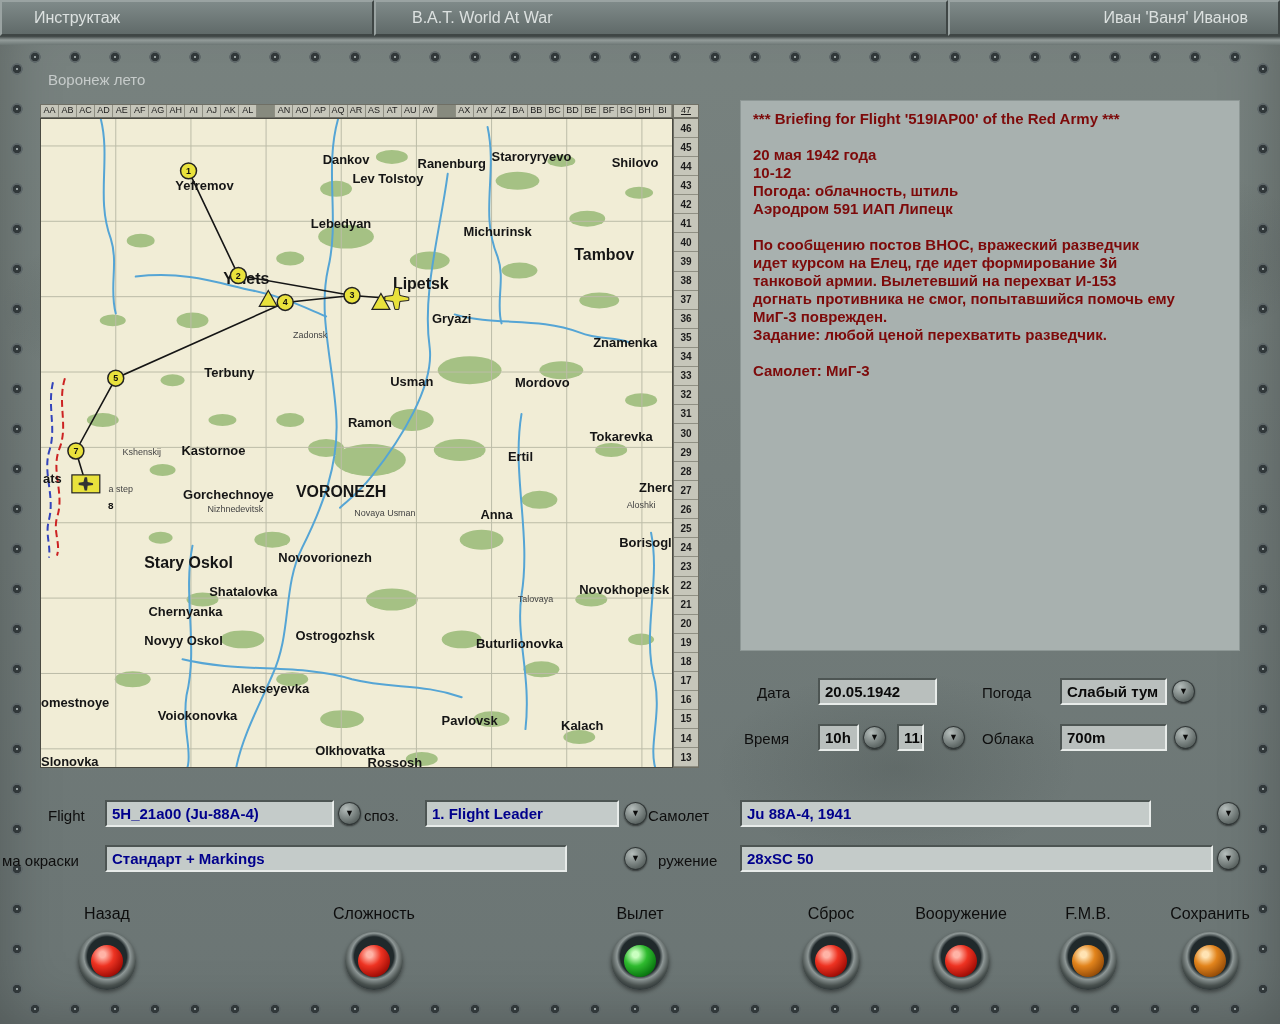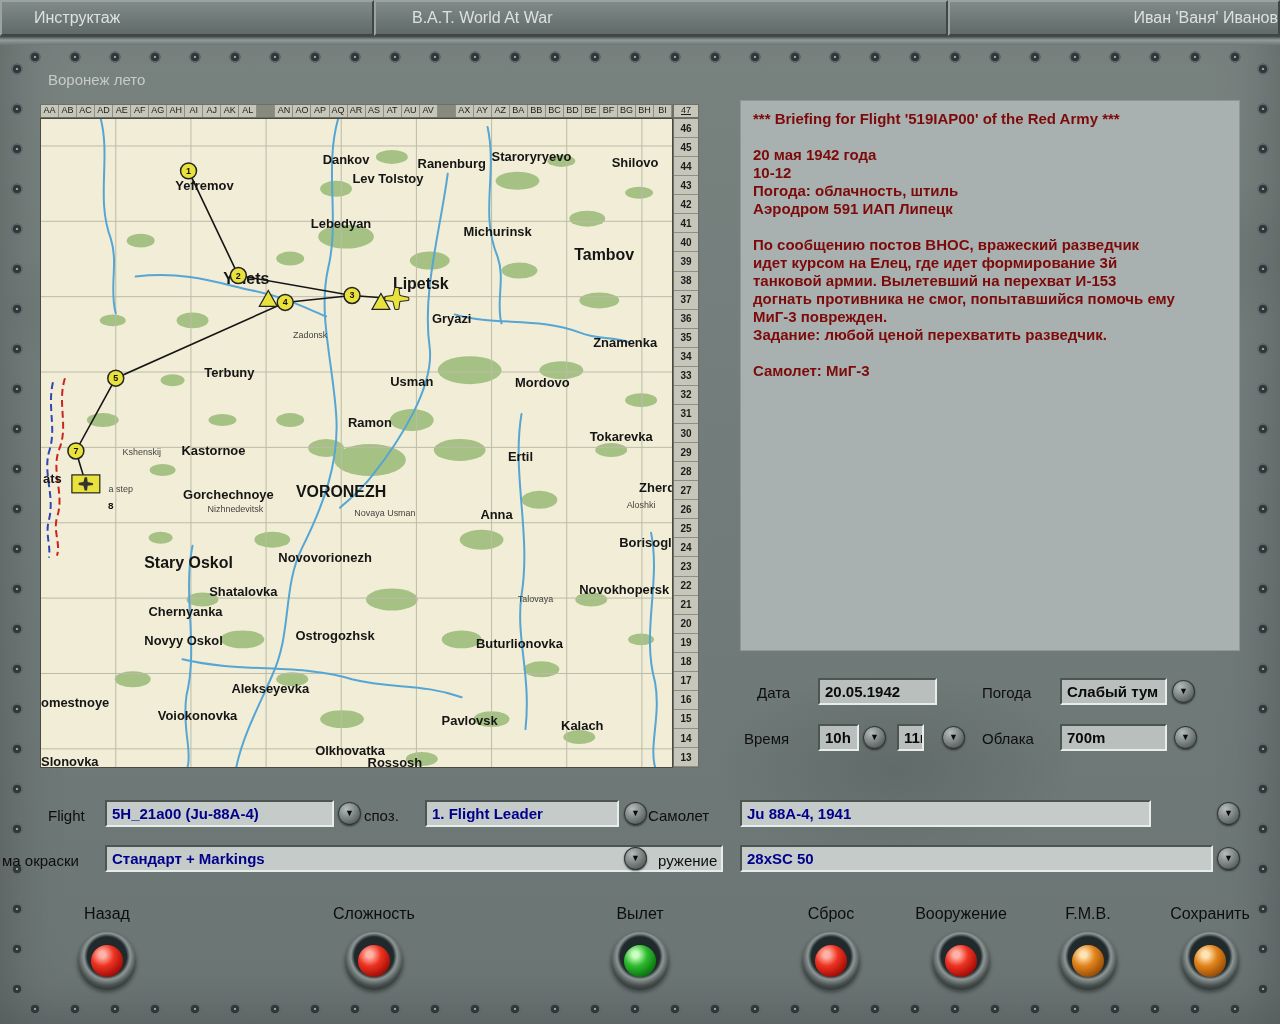--- a/index.html
+++ b/index.html
@@ -13,21 +13,21 @@
       radial-gradient(240px 130px at 90% 25%, rgba(30,40,36,.14), transparent 70%),
       linear-gradient(#78827f,#6b7574);
     box-shadow:inset 0 0 60px rgba(0,0,0,.25);}
   
   .topbar{position:absolute;left:0;top:0;width:1280px;height:36px;display:flex;}
   .tb{height:36px;border:2px solid;border-color:#9aa3a2 #3f4645 #3f4645 #9aa3a2;
       background:linear-gradient(#7f8a89,#606a69);color:#dce1e0;font-size:16px;line-height:31px;
       overflow:hidden;white-space:nowrap;}
   .tb-left{width:374px;padding-left:32px;}
   .tb-mid{flex:1;padding-left:36px;}
-  .tb-right{width:332px;text-align:right;}
+  .tb-right{width:332px;text-align:right;padding-right:30px;}
   .top-bevel{position:absolute;left:0;top:36px;width:1280px;height:9px;
       background:linear-gradient(#39403f,#939c9a 45%,#6c7674);}
   
   .rivets-h{position:absolute;height:14px;left:28px;right:28px;background-repeat:repeat-x;background-size:40px 14px;
       background-image:radial-gradient(circle 5px at 7px 7px,#97a0a0 0 1px,#31383a 1.5px 4px,#5d6668 4.5px 5.5px,transparent 6px);}
   .rivets-top{top:50px;} .rivets-bottom{top:1002px;}
   .rivets-v{position:absolute;width:14px;top:62px;height:936px;background-repeat:repeat-y;background-size:14px 40px;
       background-image:radial-gradient(circle 5px at 7px 7px,#97a0a0 0 1px,#31383a 1.5px 4px,#5d6668 4.5px 5.5px,transparent 6px);}
   .rivets-left{left:10px;} .rivets-right{left:1256px;}
   
@@ -55,21 +55,21 @@
       background:radial-gradient(circle at 36% 30%,#b5bdbb,#6e7775 55%,#3a4240 95%);
       box-shadow:0 1px 2px rgba(0,0,0,.55), inset 0 0 0 1px #303636;cursor:pointer;}
   .l-date{left:757px;top:684px;} .f-date{left:818px;top:678px;width:119px;}
   .l-weather{left:982px;top:684px;} .f-weather{left:1060px;top:678px;width:107px;} .s-weather{left:1172px;top:680px;}
   .l-time{left:744px;top:730px;} .f-hours{left:818px;top:724px;width:41px;} .s-hours{left:863px;top:726px;}
   .f-mins{left:897px;top:724px;width:27px;} .s-mins{left:942px;top:726px;}
   .l-clouds{left:982px;top:730px;} .f-clouds{left:1060px;top:724px;width:107px;} .s-clouds{left:1174px;top:726px;}
   .l-flight{left:48px;top:807px;} .c-flight{left:105px;top:800px;width:229px;} .s-flight{left:338px;top:802px;}
   .l-pos{left:364px;top:807px;} .c-pos{left:425px;top:800px;width:194px;} .s-pos{left:624px;top:802px;}
   .l-air{left:648px;top:807px;} .c-air{left:740px;top:800px;width:411px;} .s-air{left:1217px;top:802px;}
-  .l-paint{left:2px;top:852px;} .c-paint{left:105px;top:845px;width:618px;} .s-paint{left:624px;top:847px;}
+  .l-paint{left:2px;top:852px;} .c-paint{left:105px;top:845px;width:462px;} .s-paint{left:624px;top:847px;}
   .l-load{left:658px;top:852px;} .c-load{left:740px;top:845px;width:473px;} .s-load{left:1217px;top:847px;}
   
   .btn-group{position:absolute;top:905px;width:170px;transform:translateX(-50%);text-align:center;}
   .btn-label{font-size:16px;color:#0d0d0d;margin-bottom:9px;white-space:nowrap;}
   .lamp{width:58px;height:58px;margin:0 auto;border-radius:50%;cursor:pointer;
       background:radial-gradient(circle at 50% 42%, #20292b 0 44%, #8d9695 52%, #49514f 66%, #20272a 82%, #4b5352 100%);
       box-shadow:0 2px 4px rgba(0,0,0,.45);display:flex;align-items:center;justify-content:center;}
   .core{width:32px;height:32px;border-radius:50%;}
   .core.red{background:radial-gradient(circle at 36% 30%, #ffb3a6 0 10%, #ee3322 38%, #a81008 72%, #5e0603 100%);}
   .core.green{background:radial-gradient(circle at 36% 30%, #c9ffc0 0 10%, #2fbb2f 38%, #0c7c12 72%, #064008 100%);}

